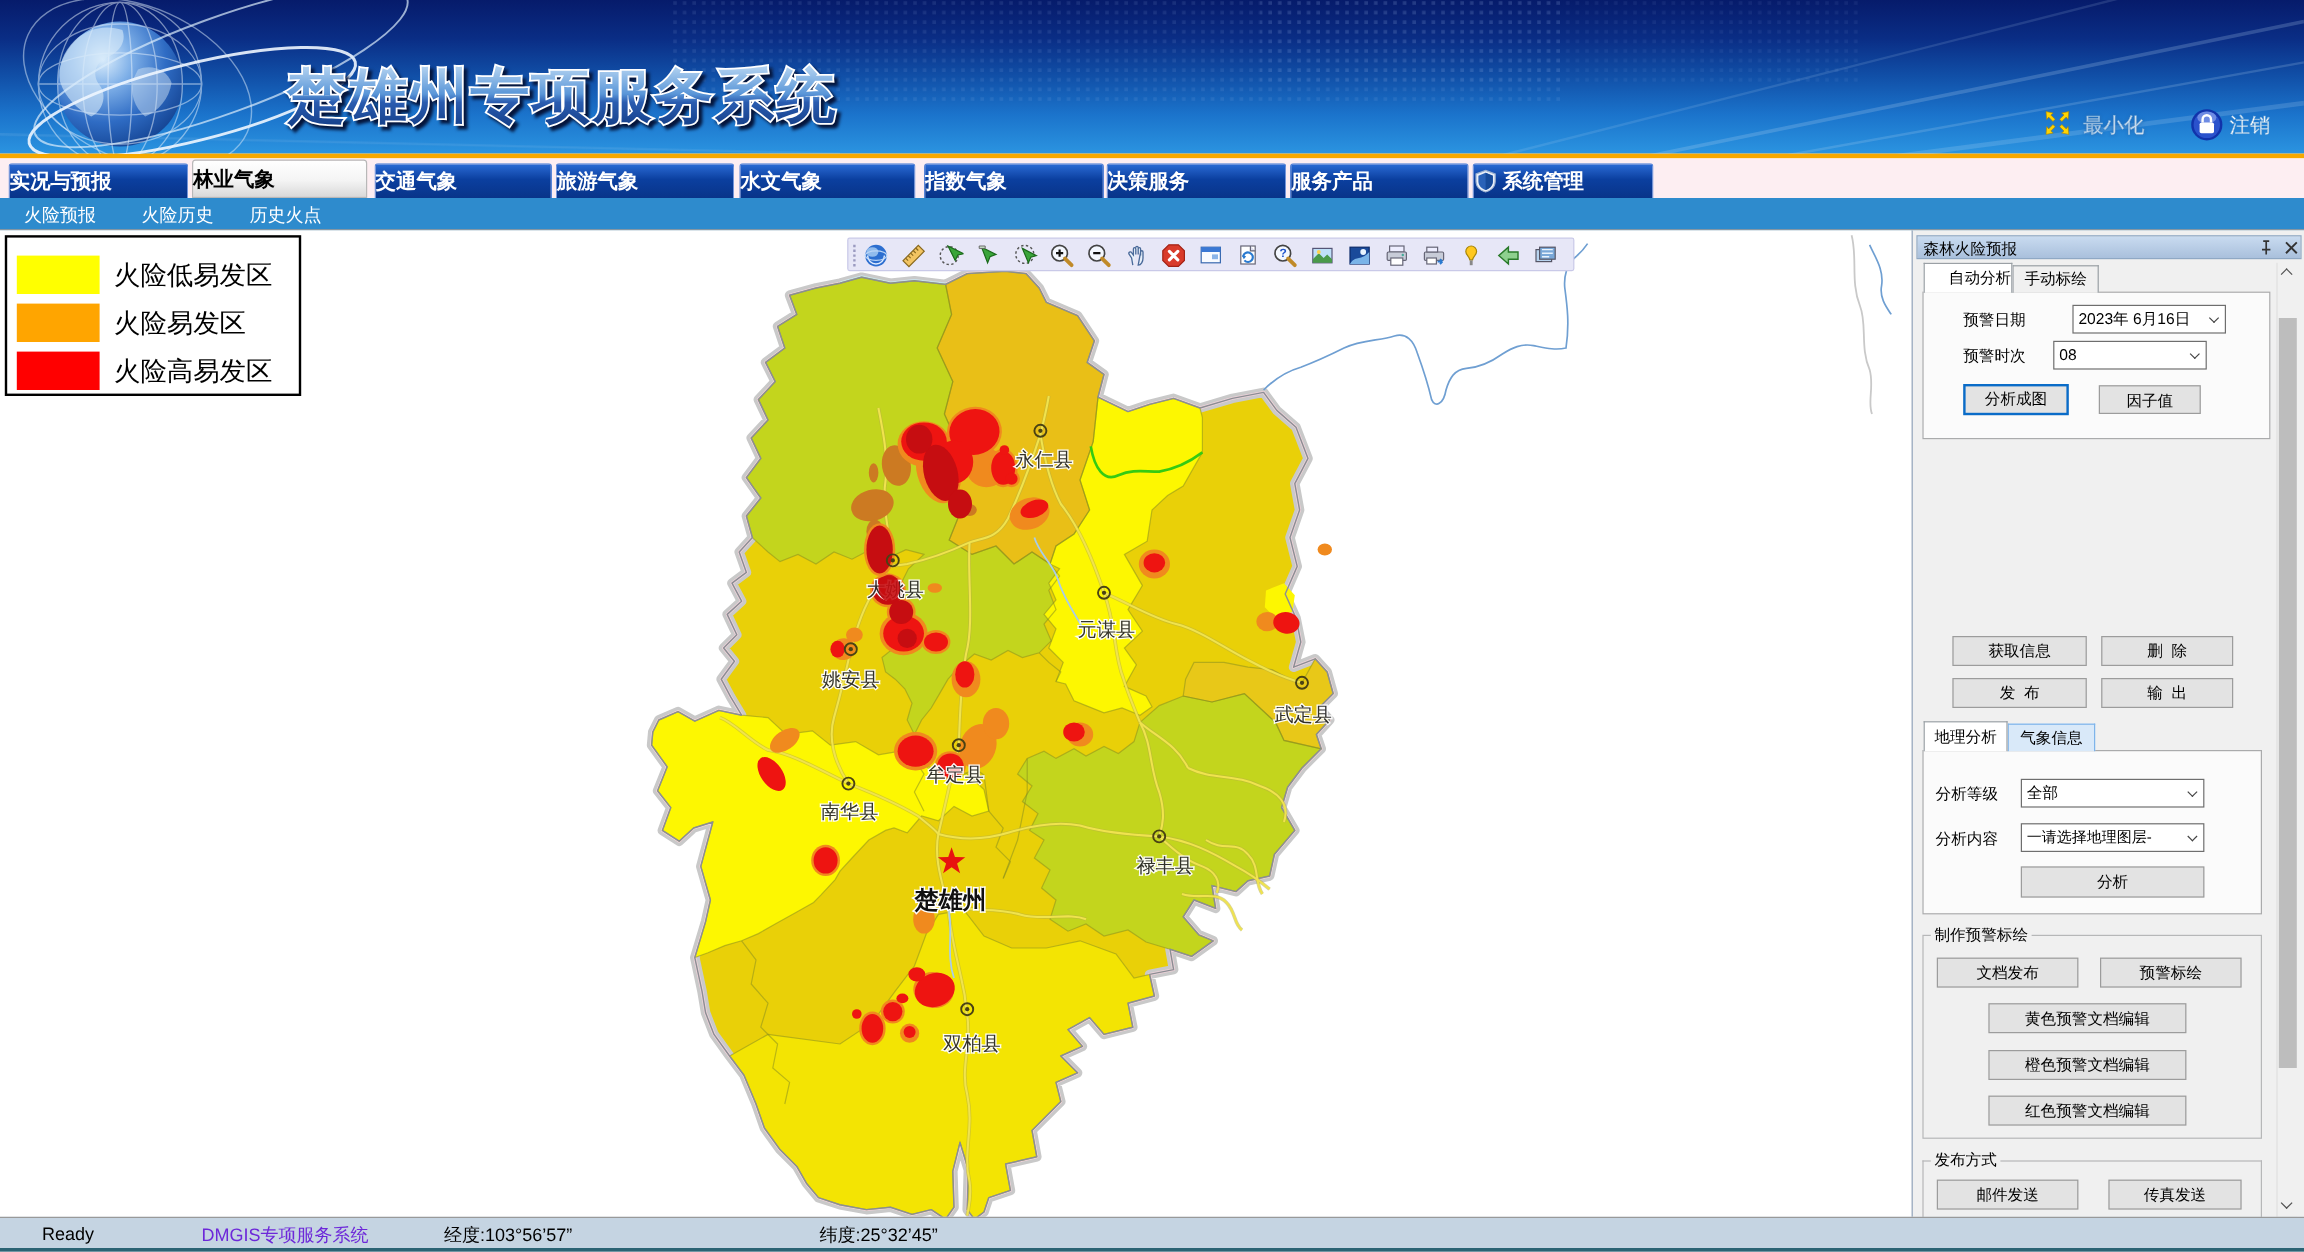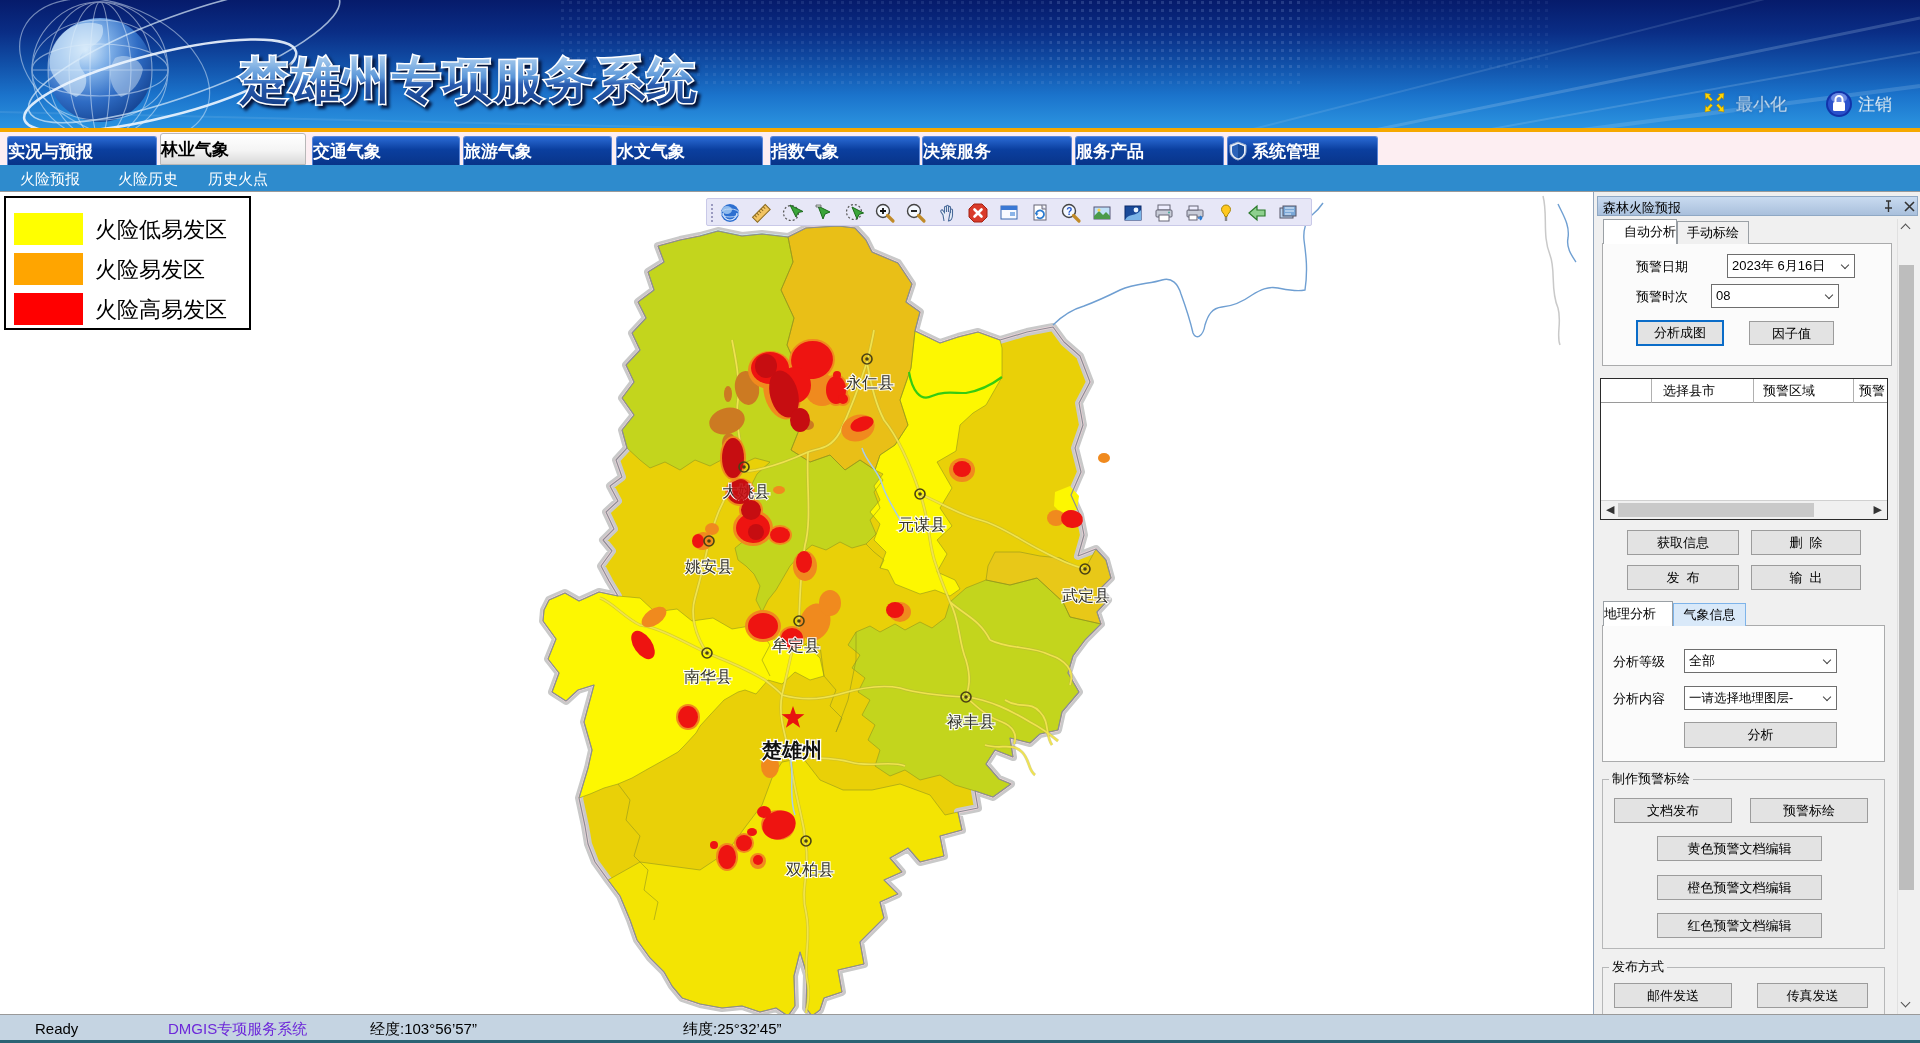--- a/index.html
+++ b/index.html
@@ -396,40 +396,25 @@
     </div>
 <div style="position:absolute;left:9px;top:27px;width:74px;height:25px;background:#fff;border:1px solid #9aa0a5;border-bottom:none;text-align:right;line-height:24px;z-index:3">自动分析</div>
 <div style="position:absolute;left:83px;top:29px;width:72px;height:23px;background:#f0f0f0;border:1px solid #9aa0a5;border-bottom:none;text-align:center;line-height:22px;z-index:2">手动标绘</div>
 <div class="gbox" style="left:8px;top:51px;width:290px;height:123px;background:#fbfbfb"></div>
 <span style="position:absolute;left:42px;top:66px">预警日期</span>
 <div class="combo" style="left:133px;top:62px;width:128px;height:24px">2023年 6月16日<span class="ar"></span></div>
 <span style="position:absolute;left:42px;top:96px">预警时次</span>
 <div class="combo" style="left:117px;top:92px;width:128px;height:24px">08<span class="ar"></span></div>
 <div class="btn" style="left:42px;top:128px;width:88px;height:26px;border:2px solid #0a6cc8;line-height:22px">分析成图</div>
 <div class="btn" style="left:155px;top:129px;width:85px;height:24px">因子值</div>
-<div style="position:absolute;left:6px;top:186px;width:288px;height:142px;background:#fff;border:1px solid #2a2a2a">
-      <div style="position:absolute;left:0;top:0;width:100%;height:24px;border-bottom:1px solid #9a9a9a">
-        <span style="position:absolute;left:62px;top:3px">选择县市</span>
-        <span style="position:absolute;left:162px;top:3px">预警区域</span>
-        <span style="position:absolute;left:258px;top:3px">预警</span>
-        <div style="position:absolute;left:50px;top:0;width:1px;height:24px;background:#b0b0b0"></div>
-        <div style="position:absolute;left:152px;top:0;width:1px;height:24px;background:#b0b0b0"></div>
-        <div style="position:absolute;left:252px;top:0;width:1px;height:24px;background:#b0b0b0"></div>
-      </div>
-      <div style="position:absolute;left:0;bottom:0;width:100%;height:19px;background:#f0f0f0;border-top:1px solid #d0d0d0">
-        <span style="position:absolute;left:5px;top:2px;font-size:11px;color:#333">◀</span>
-        <span style="position:absolute;right:5px;top:2px;font-size:11px;color:#333">▶</span>
-        <div style="position:absolute;left:17px;top:2px;width:196px;height:14px;background:#c9c9c9"></div>
-      </div>
-    </div>
 <div class="btn" style="left:33px;top:338px;width:112px;height:25px">获取信息</div>
 <div class="btn" style="left:157px;top:338px;width:110px;height:25px">删&nbsp;&nbsp;除</div>
 <div class="btn" style="left:33px;top:373px;width:112px;height:25px">发&nbsp;&nbsp;布</div>
 <div class="btn" style="left:157px;top:373px;width:110px;height:25px">输&nbsp;&nbsp;出</div>
-<div style="position:absolute;left:9px;top:409px;width:70px;height:25px;background:#fff;border:1px solid #9aa0a5;border-bottom:none;line-height:24px;z-index:3">地理分析</div>
+<div style="position:absolute;left:9px;top:409px;width:70px;height:25px;background:#fff;border:1px solid #9aa0a5;border-bottom:none;text-align:center;line-height:24px;z-index:3">地理分析</div>
 <div style="position:absolute;left:79px;top:411px;width:73px;height:23px;background:#d9e9f9;border:1px solid #7eb4ea;border-bottom:none;text-align:center;line-height:22px;z-index:2;color:#000">气象信息</div>
 <div class="gbox" style="left:8px;top:433px;width:283px;height:137px;background:#fbfbfb"></div>
 <span style="position:absolute;left:19px;top:461px">分析等级</span>
 <div class="combo" style="left:90px;top:457px;width:153px;height:24px">全部<span class="ar"></span></div>
 <span style="position:absolute;left:19px;top:498px">分析内容</span>
 <div class="combo" style="left:90px;top:494px;width:153px;height:24px;font-size:12.5px">一请选择地理图层-<span class="ar"></span></div>
 <div class="btn" style="left:90px;top:530px;width:153px;height:26px;line-height:24px">分析</div>
 <div class="gbox" style="left:8px;top:587px;width:283px;height:170px;background:#f0f0f0;border-color:#b6b7b8"></div>
 <span style="position:absolute;left:15px;top:578px;background:#f0f0f0;padding:0 3px">制作预警标绘</span>
 <div class="btn" style="left:20px;top:606px;width:118px;height:25px">文档发布</div>

